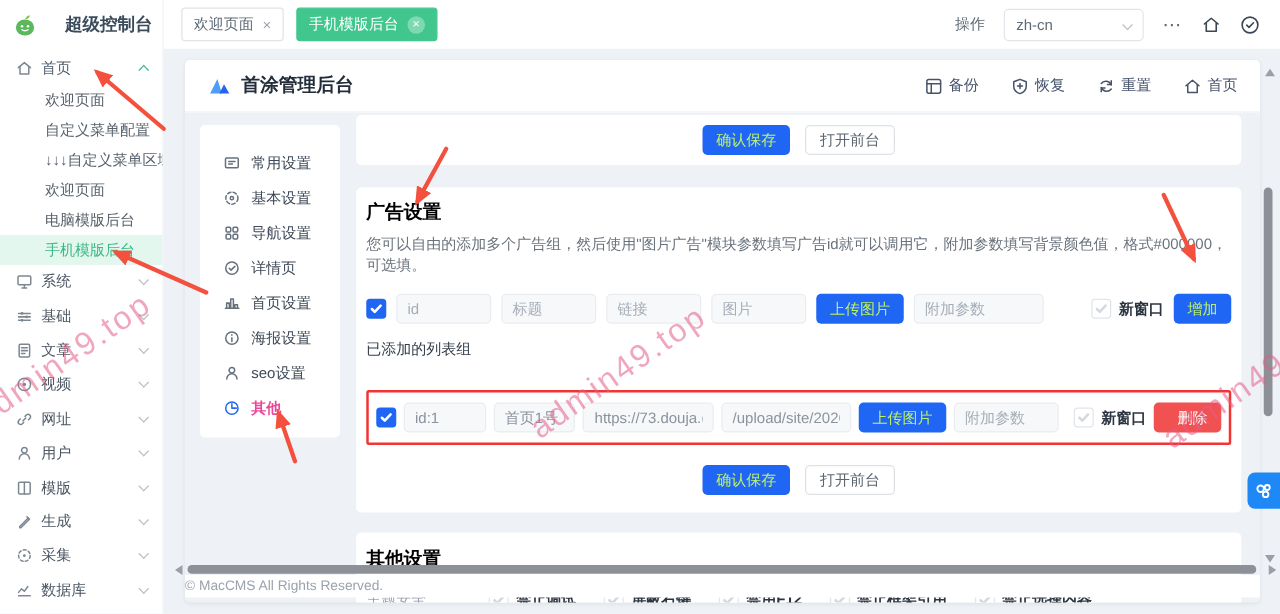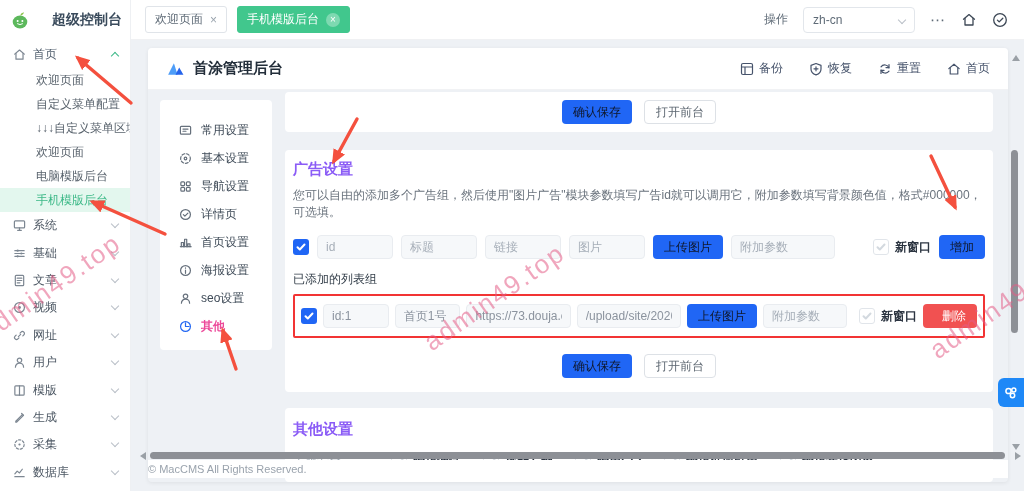--- a/index.html
+++ b/index.html
@@ -50,38 +50,38 @@
   .im-item { height:28px; display:flex; align-items:center; gap:9px; padding-left:19px; font-size:12px; color:#3e4a57; cursor:pointer; }
   .im-icon { width:13px; height:13px; flex:0 0 13px; }
   .im-icon * { stroke:#66707c; stroke-width:1.3; fill:none; stroke-linecap:round; stroke-linejoin:round; }
   .im-item.active { color:#ec4899; font-weight:bold; }
   .im-item.active .im-icon * { stroke:#2468f2; }
 
   .main-col { position:absolute; left:137px; top:44px; width:708px; }
   .sec { background:#fff; border-radius:4px; }
   .sec1 { height:40px; display:flex; align-items:center; justify-content:center; gap:12px; }
   .sec2 { margin-top:18px; padding:10px 8px 14px; }
-  .sec-title { font-size:15px; font-weight:bold; color:#8b5cf6; }
+  .sec-title { font-size:15px; font-weight:bold; color:#000000; }
   .sec-desc { font-size:12px; color:#6a737d; margin-top:8px; }
   .form-row { display:flex; align-items:center; gap:8px; margin-top:14px; }
   .added-label { font-size:12px; color:#333e49; margin-top:12px; }
-  .red-box { margin-top:6px; border:2px solid #f23434; border-radius:2px; padding:8px 6px; }
+  .red-box { margin-top:24px; border:2px solid #f23434; border-radius:2px; padding:8px 6px; }
   .red-box .form-row { margin-top:0; gap:6px; }
   .btn-row { display:flex; justify-content:center; gap:12px; margin-top:16px; }
   .sec3 { margin-top:16px; padding:12px 8px; height:74px; }
   .opt-row { display:flex; align-items:center; gap:22px; margin-top:14px; }
   .opt { display:flex; align-items:center; gap:6px; font-size:12px; font-weight:bold; color:#2c3541; }
   .opt-row-label { font-size:12px; color:#99a2ac; margin-right:28px; font-weight:normal; }
 
   input.fin { height:24px; background:#f6f8fa; border:1px solid #e9ecf0; border-radius:4px; padding:0 8px; font-size:12px; color:#8b939e; min-width:0; outline:none; }
   input.fin::placeholder { color:#a6aeb8; }
   .w76 { width:76px; } .w104 { width:104px; } .w70 { width:70px; } .w112 { width:112px; } .w90 { width:90px; }
   .spacer { flex:1 1 0; min-width:0; }
   .btn { height:24px; border:none; border-radius:4px; font-size:12px; padding:0 11px; cursor:pointer; font-family:inherit; white-space:nowrap; }
-  .btn-blue { background:#2066f5; color:#0f172a; }
+  .btn-blue { background:#2066f5; color:#bef264; }
   .btn-plain { background:#fff; color:#5c6670; border:1px solid #dde1e6; }
   .btn-red { background:#f15151; color:#fff;padding-left:19px; }
   .cbx { width:16px; height:16px; flex:0 0 16px; border-radius:3px; display:flex; align-items:center; justify-content:center; cursor:pointer; }
   .cbx.on { background:#2066f5; }
   .cbx.off { background:#fff; border:1px solid #e1e5ea; }
   .cbx svg { width:10px; height:10px; }
   .cbx.on svg * { stroke:#fff; stroke-width:2; fill:none; stroke-linecap:round; stroke-linejoin:round; }
   .cbx.off svg * { stroke:#d3d9df; stroke-width:2; fill:none; stroke-linecap:round; stroke-linejoin:round; }
   .nw { display:flex; align-items:center; gap:6px; font-size:12px; font-weight:bold; color:#2c3541; white-space:nowrap; }
 

